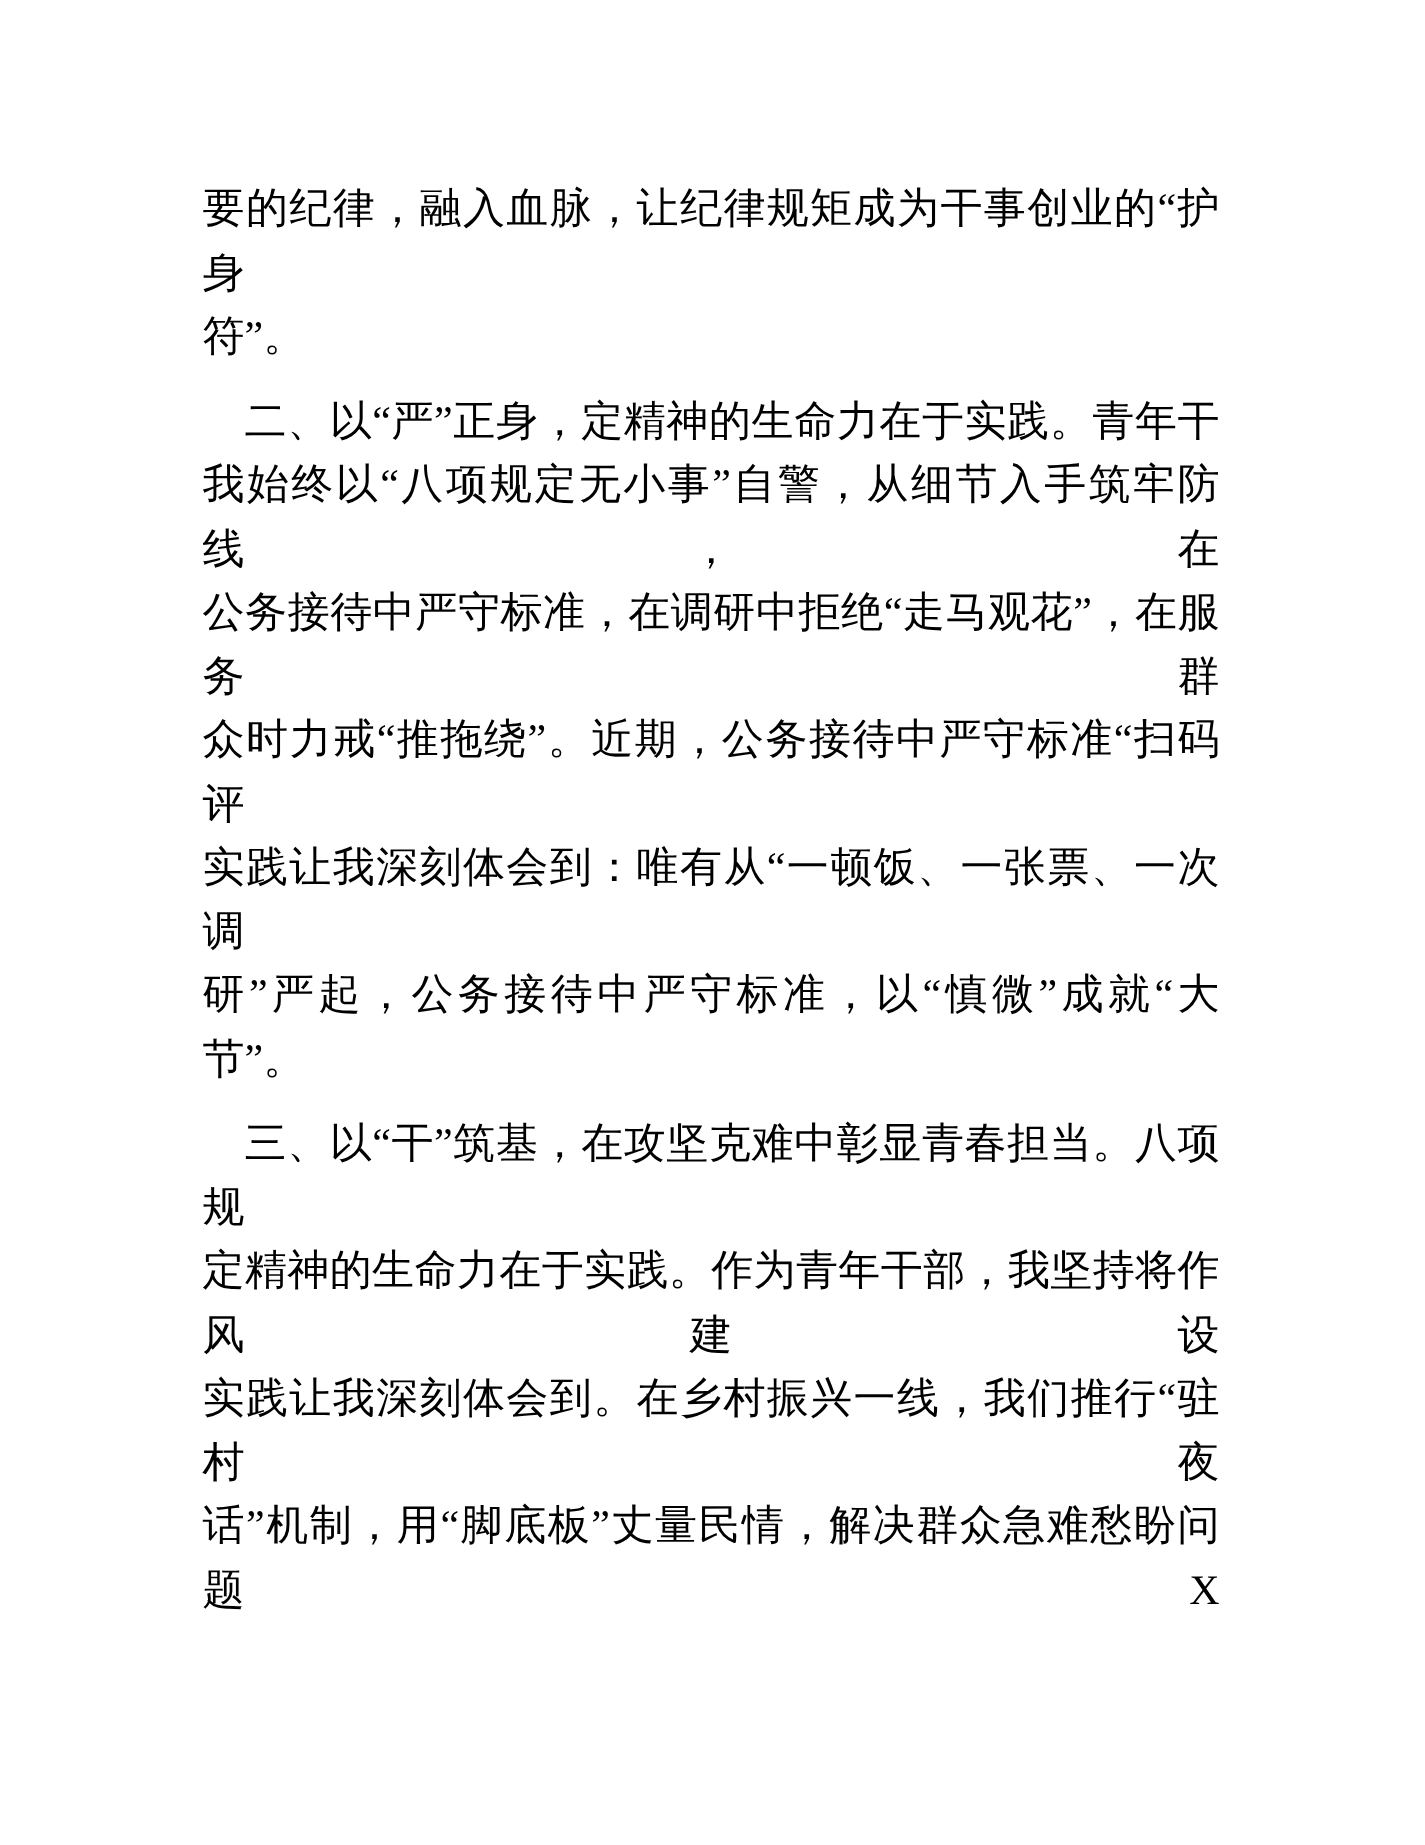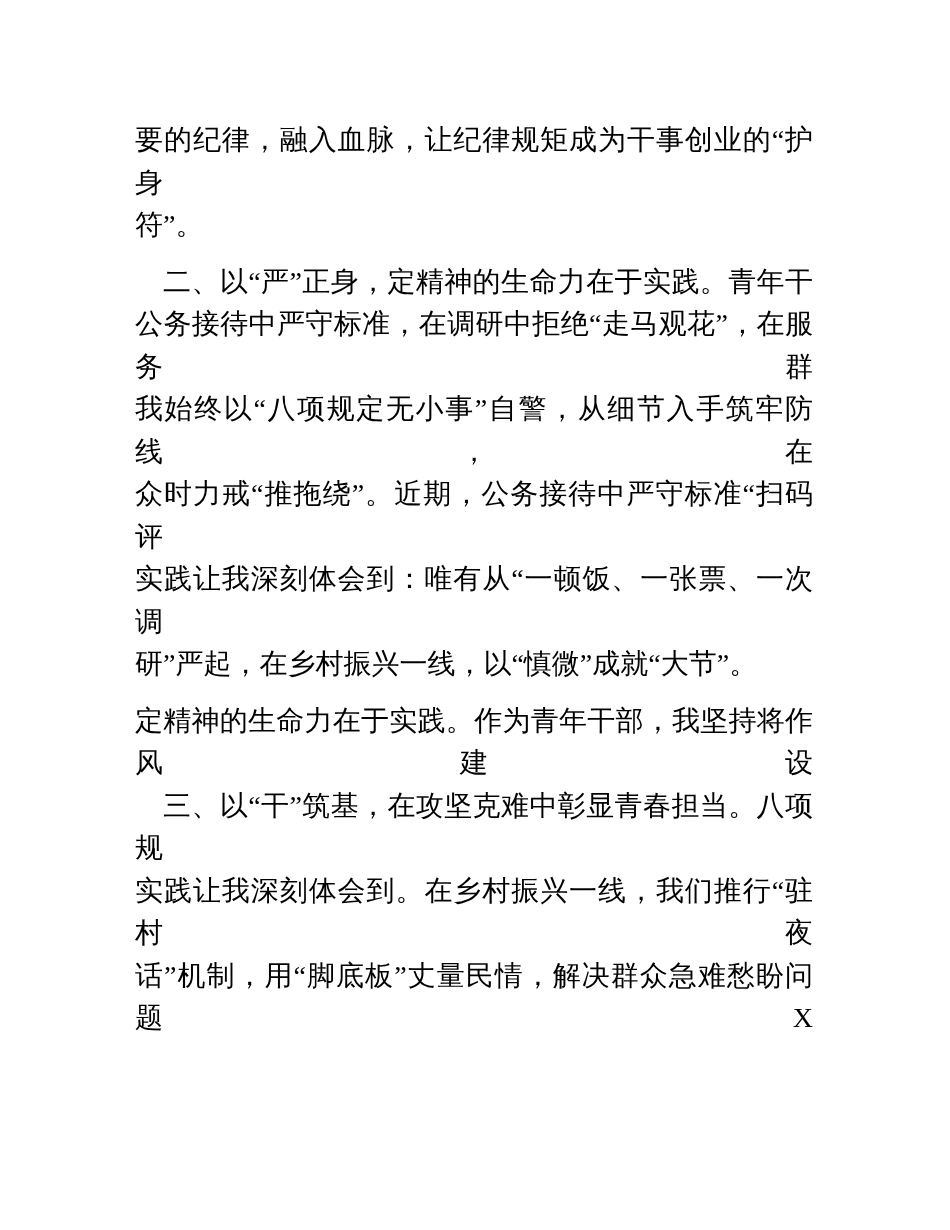--- a/index.html
+++ b/index.html
@@ -47,26 +47,26 @@
 <body>
 
 <div class="doc-page">
   <div class="doc-body">
       <div class="paragraph">
         <div class="line line-justify">要的纪律，融入血脉，让纪律规矩成为干事创业的“护身</div>
         <div class="line">符”。</div>
       </div>
       <div class="paragraph">
         <div class="line line-justify line-indent">二、以“严”正身，定精神的生命力在于实践。青年干</div>
+        <div class="line line-justify">我始终以“八项规定无小事”自警，从细节入手筑牢防线，在</div>
         <div class="line line-justify">公务接待中严守标准，在调研中拒绝“走马观花”，在服务群</div>
-        <div class="line line-justify">我始终以“八项规定无小事”自警，从细节入手筑牢防线，在</div>
         <div class="line line-justify">众时力戒“推拖绕”。近期，公务接待中严守标准“扫码评</div>
         <div class="line line-justify">实践让我深刻体会到：唯有从“一顿饭、一张票、一次调</div>
-        <div class="line">研”严起，在乡村振兴一线，以“慎微”成就“大节”。</div>
+        <div class="line">研”严起，公务接待中严守标准，以“慎微”成就“大节”。</div>
       </div>
       <div class="paragraph">
+        <div class="line line-justify line-indent">三、以“干”筑基，在攻坚克难中彰显青春担当。八项规</div>
         <div class="line line-justify">定精神的生命力在于实践。作为青年干部，我坚持将作风建设</div>
-        <div class="line line-justify line-indent">三、以“干”筑基，在攻坚克难中彰显青春担当。八项规</div>
         <div class="line line-justify">实践让我深刻体会到。在乡村振兴一线，我们推行“驻村夜</div>
         <div class="line line-justify">话”机制，用“脚底板”丈量民情，解决群众急难愁盼问题X</div>
       </div>
     </div>
 </div>
 
 </body></html>

